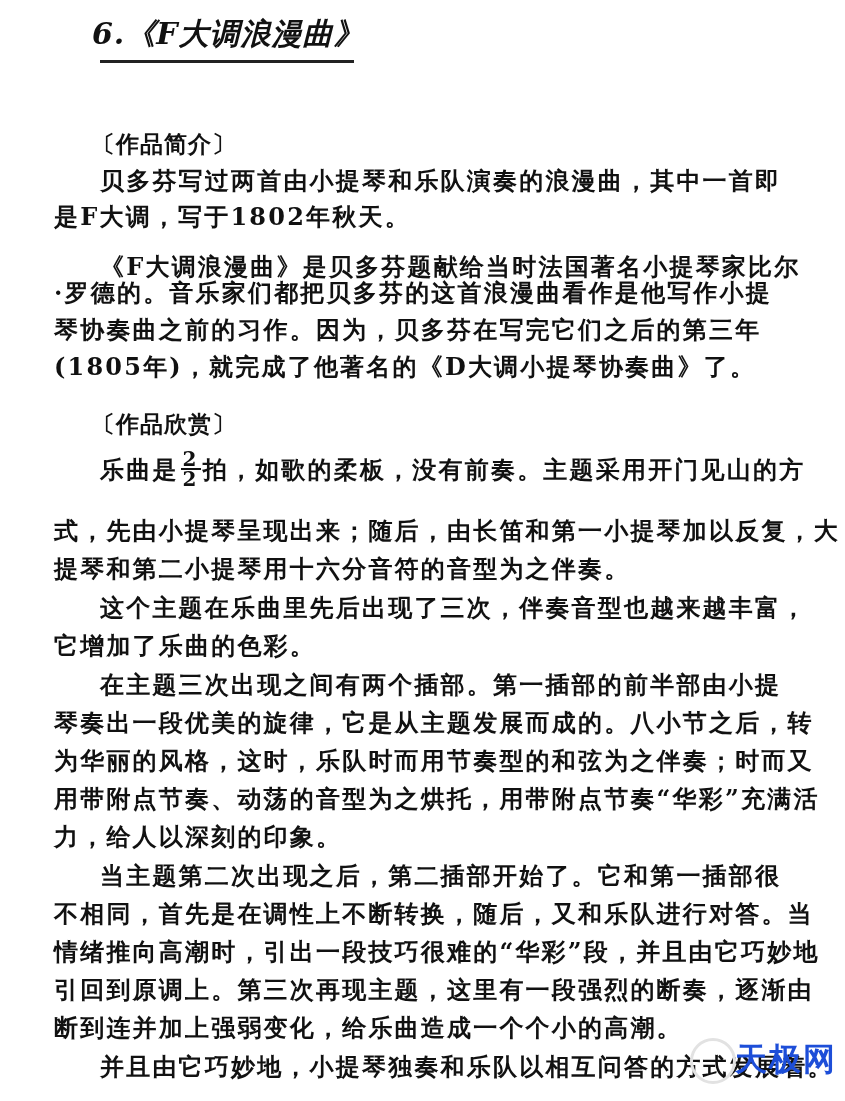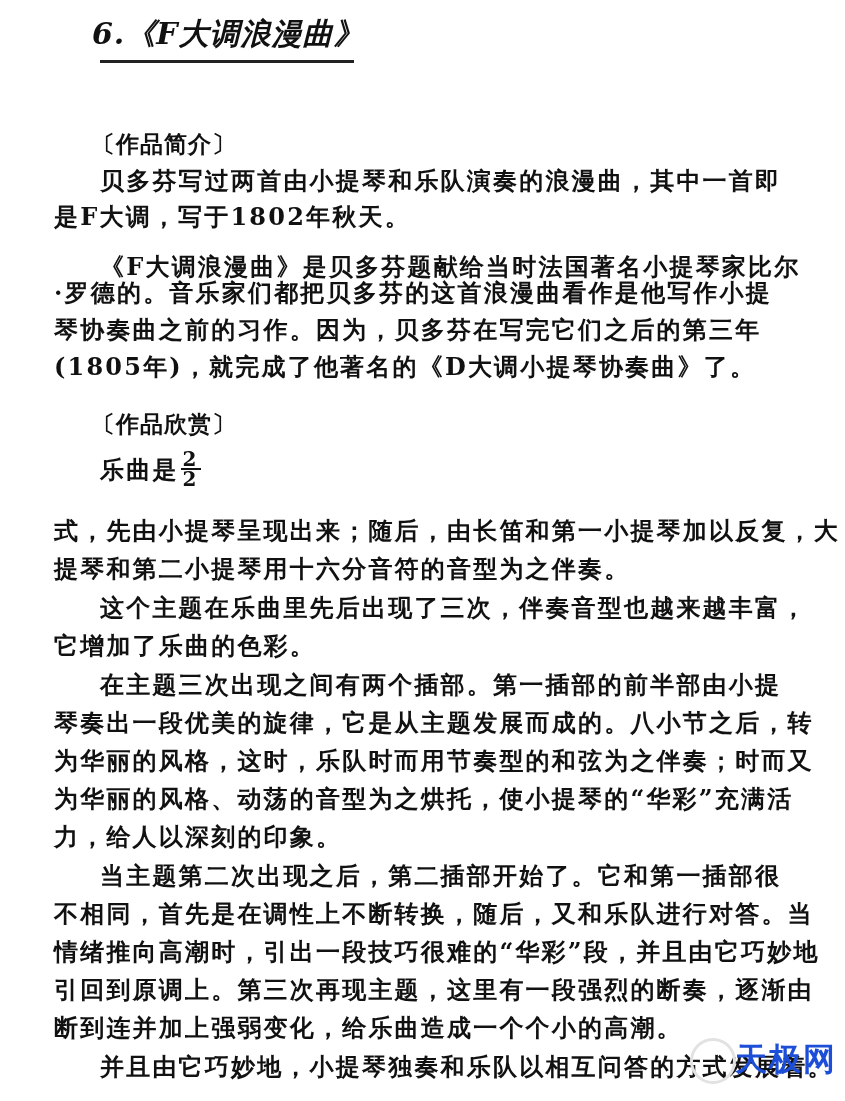--- a/index.html
+++ b/index.html
@@ -50,30 +50,30 @@
 <div class="line heading" style="top:113px">〔作品简介〕</div>
 <div class="line indent" style="top:150px">贝多芬写过两首由小提琴和乐队演奏的浪漫曲，其中一首即</div>
 <div class="line" style="top:186px">是F大调，写于1802年秋天。</div>
 <div class="line indent" style="top:236px">《F大调浪漫曲》是贝多芬题献给当时法国著名小提琴家比尔</div>
 <div class="line" style="top:262px">·罗德的。音乐家们都把贝多芬的这首浪漫曲看作是他写作小提</div>
 <div class="line" style="top:299px">琴协奏曲之前的习作。因为，贝多芬在写完它们之后的第三年</div>
 <div class="line" style="top:336px">(1805年)，就完成了他著名的《D大调小提琴协奏曲》了。</div>
 
 <div class="line heading" style="top:393px">〔作品欣赏〕</div>
 <div class="line indent" style="top:436px">
-  <span>乐曲是</span><span class="frac"><span class="num">2</span><span>2</span></span>
+  <span>乐曲是</span><span class="frac"><span class="num">2</span><span>2</span></span><span>拍，如歌的柔板，没有前奏。主题采用开门见山的方</span>
 </div>
 <div class="line" style="top:500px">式，先由小提琴呈现出来；随后，由长笛和第一小提琴加以反复，大</div>
 <div class="line" style="top:538px">提琴和第二小提琴用十六分音符的音型为之伴奏。</div>
 <div class="line indent" style="top:577px">这个主题在乐曲里先后出现了三次，伴奏音型也越来越丰富，</div>
 <div class="line" style="top:615px">它增加了乐曲的色彩。</div>
 <div class="line indent" style="top:654px">在主题三次出现之间有两个插部。第一插部的前半部由小提</div>
 <div class="line" style="top:692px">琴奏出一段优美的旋律，它是从主题发展而成的。八小节之后，转</div>
 <div class="line" style="top:730px">为华丽的风格，这时，乐队时而用节奏型的和弦为之伴奏；时而又</div>
-<div class="line" style="top:768px">为华丽的风格、动荡的音型为之烘托，使小提琴的“华彩”充满活</div>
+<div class="line" style="top:768px">用带附点节奏、动荡的音型为之烘托，用带附点节奏“华彩”充满活</div>
 <div class="line" style="top:806px">力，给人以深刻的印象。</div>
 <div class="line indent" style="top:845px">当主题第二次出现之后，第二插部开始了。它和第一插部很</div>
 <div class="line" style="top:883px">不相同，首先是在调性上不断转换，随后，又和乐队进行对答。当</div>
 <div class="line" style="top:921px">情绪推向高潮时，引出一段技巧很难的“华彩”段，并且由它巧妙地</div>
 <div class="line" style="top:959px">引回到原调上。第三次再现主题，这里有一段强烈的断奏，逐渐由</div>
 <div class="line" style="top:997px">断到连并加上强弱变化，给乐曲造成一个个小的高潮。</div>
 <div class="line indent" style="top:1036px">并且由它巧妙地，小提琴独奏和乐队以相互问答的方式发展着。</div>
 
 <div class="watermark-logo"></div>
 <div class="watermark">天极网</div>

